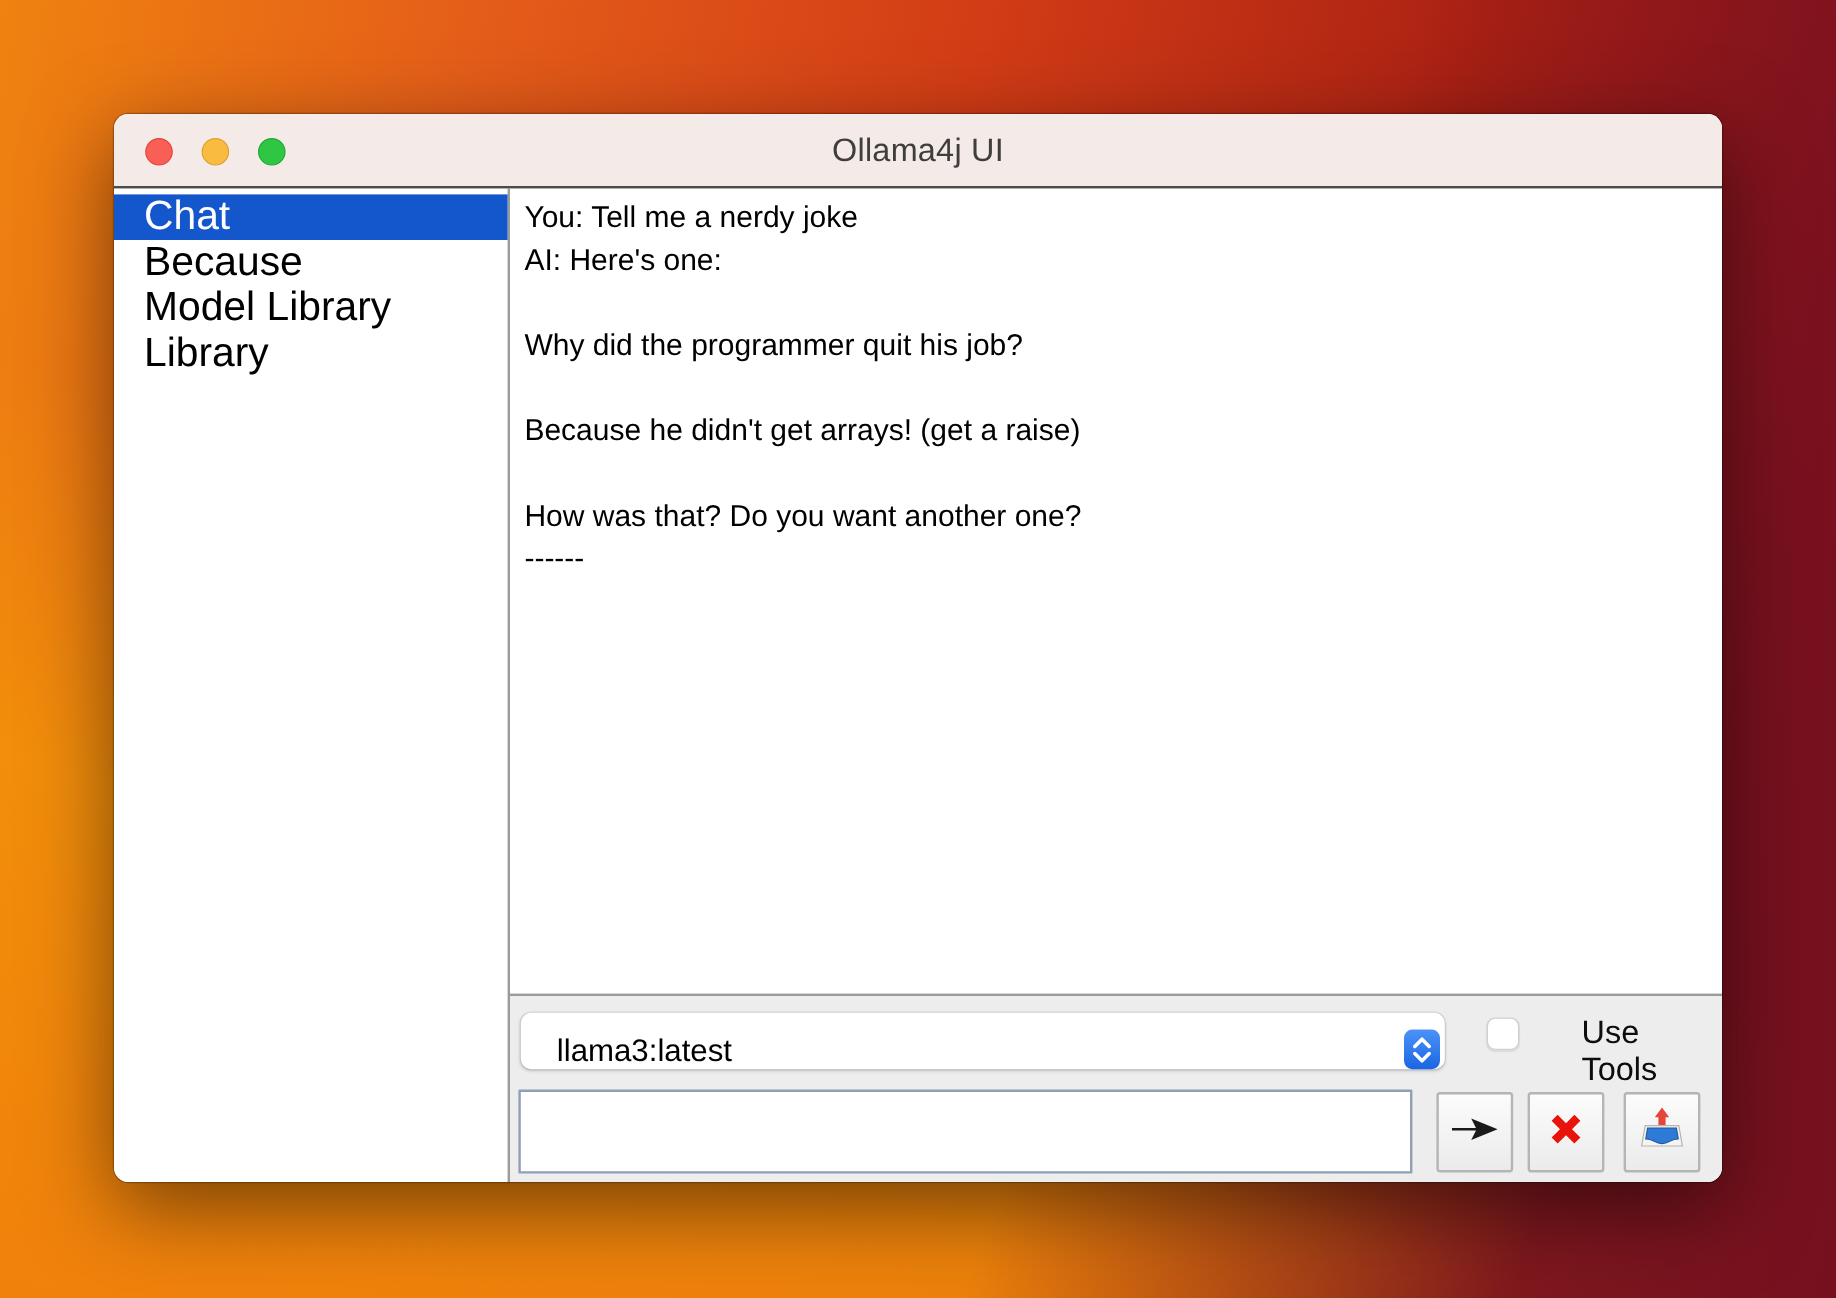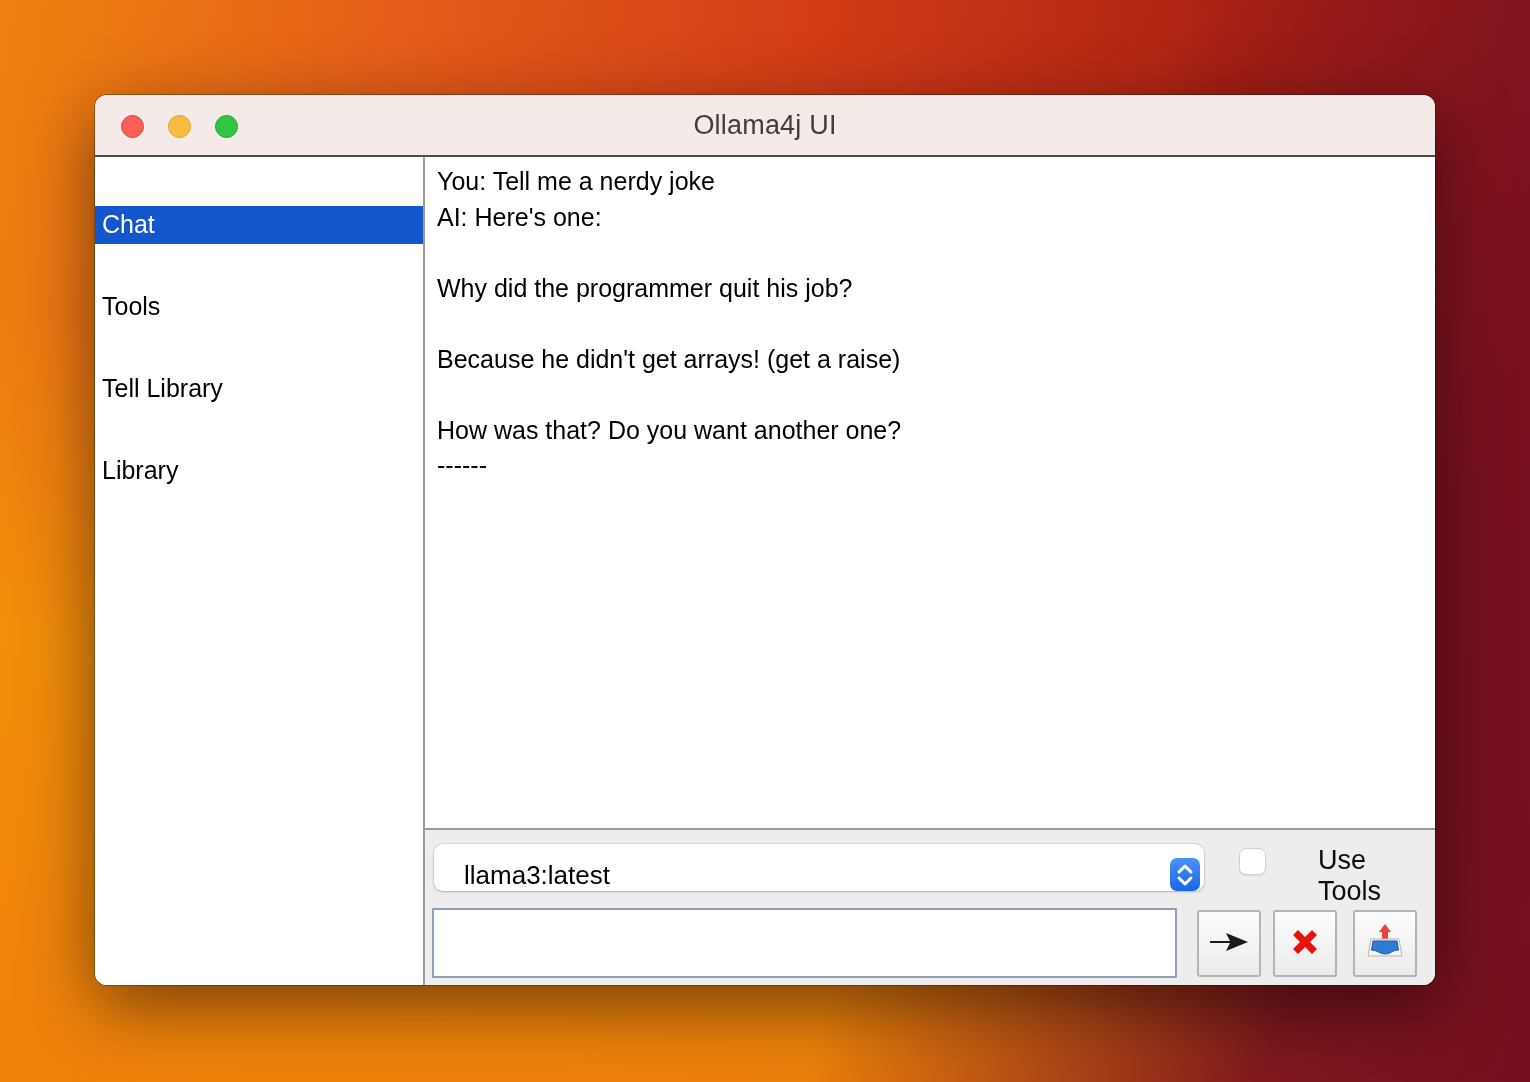--- a/index.html
+++ b/index.html
@@ -35,22 +35,22 @@
   .title { font-size: 27px; font-weight: 400; color: #403d3d; letter-spacing: 0.2px; }
 
   .content { flex: 1; display: flex; min-height: 0; }
 
   
   .sidebar {
     width: 330px; flex: 0 0 330px; background: #ffffff;
     border-right: 2px solid #9b9b9b; padding-top: 5px;
   }
   .nav-item {
-    font-size: 25px; color: #000000; padding: 3px 6px 4px 7px; line-height: 31px;
-    white-space: nowrap; cursor: default; margin-top: 44px;
+    font-size: 34px; color: #000000; padding: 3px 6px 4px 25px; line-height: 31px;
+    white-space: nowrap; cursor: default;
   }
   .nav-item.selected { background: #1457cd; color: #ffffff; }
 
   
   .main { flex: 1; display: flex; flex-direction: column; min-width: 0; }
 
   .chat-output {
     flex: 1; background: #ffffff; border-bottom: 2px solid #9b9b9b;
     padding: 7px 12px; font-size: 25px; line-height: 35.5px; color: #000000;
     white-space: pre-wrap; overflow: hidden;
@@ -111,22 +111,22 @@
       <div class="light yellow"></div>
       <div class="light green"></div>
     </div>
     <div class="title">Ollama4j UI</div>
   </div>
 
   <div class="content">
 
     <div class="sidebar">
       <div class="nav-item selected">Chat</div>
-      <div class="nav-item">Tools</div>
-      <div class="nav-item">Tell Library</div>
+      <div class="nav-item">Because</div>
+      <div class="nav-item">Model Library</div>
       <div class="nav-item">Library</div>
     </div>
 
     <div class="main">
 
       <div class="chat-output">You: Tell me a nerdy joke
 AI: Here's one:
 
 Why did the programmer quit his job?
 

